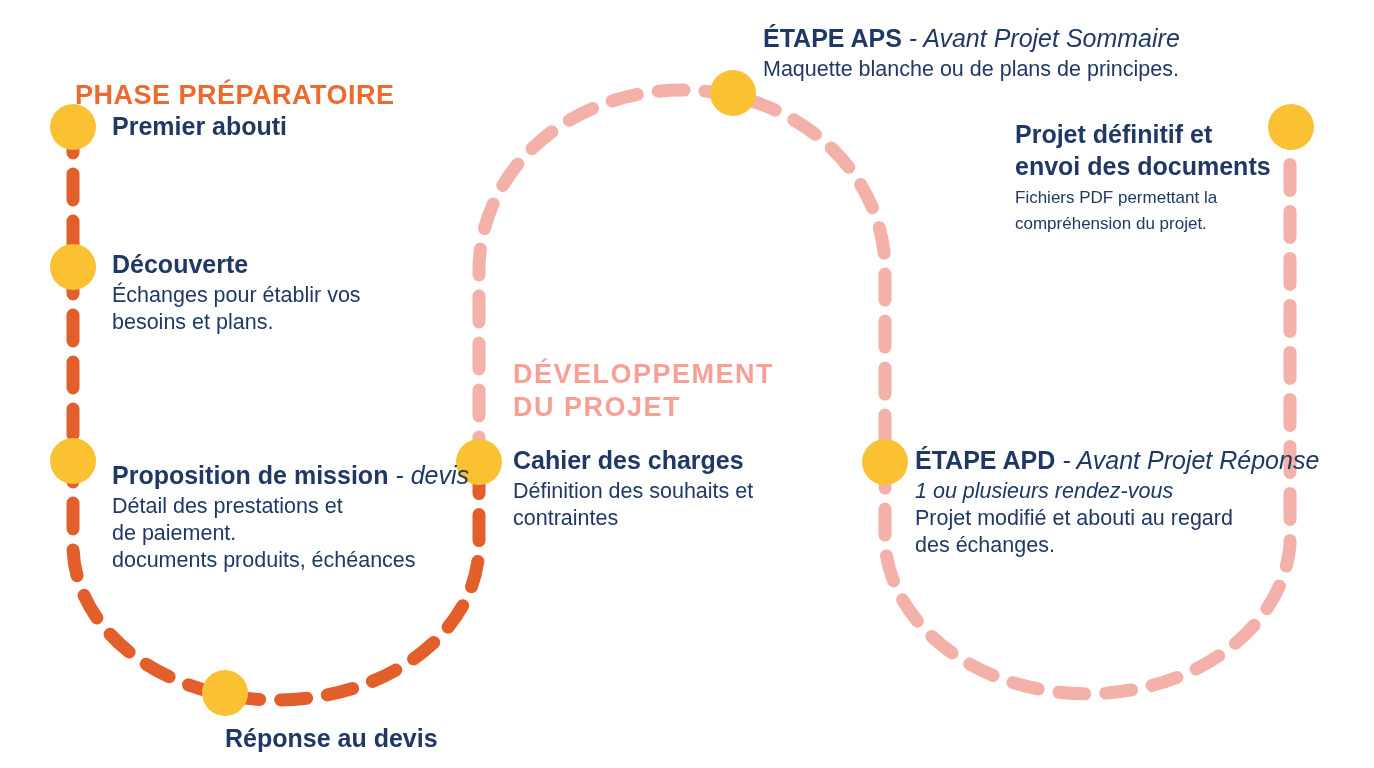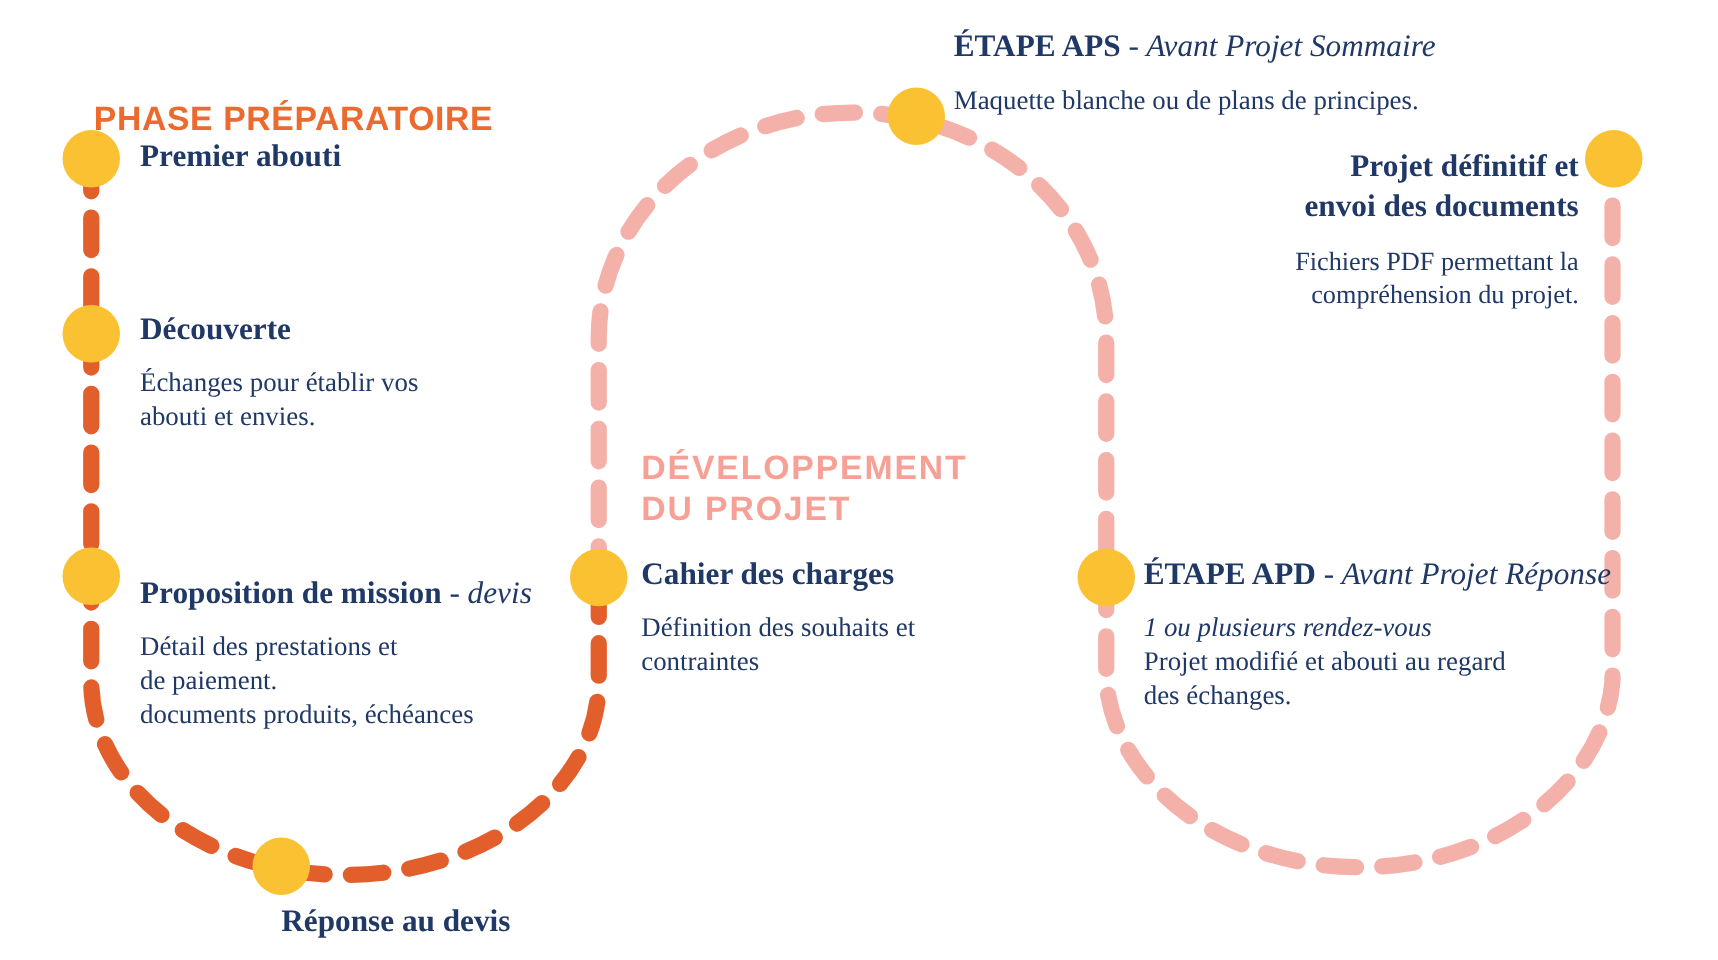--- a/index.html
+++ b/index.html
@@ -25,34 +25,34 @@
     letter-spacing: 0.5px;
     white-space: nowrap;
   }
   #heading-preparatoire { left: 75px; top: 80px; color: var(--orange-h); }
   #heading-developpement {
     left: 513px; top: 358px;
     color: var(--pink-h);
     line-height: 33px;
     letter-spacing: 1.5px;
   }
-  .step { position: absolute; color: var(--navy); white-space: nowrap; font-family: Liberation Serif, serif; }
+  .step { position: absolute; color: var(--navy); white-space: nowrap; }
   .step-title { font-weight: 700; font-size: 25px; line-height: 30px; }
-  .step-body { font-size: 21.5px; line-height: 27px; margin-top: 14px; }
+  .step-body { font-size: 21.5px; line-height: 27px; margin-top: 3px; }
   .it { font-style: italic; font-weight: 400; }
   #step-premier-contact { left: 112px; top: 111px; }
   #step-decouverte { left: 112px; top: 249px; }
   #step-proposition { left: 112px; top: 460px; }
   #step-reponse { left: 225px; top: 723px; }
   #step-cahier { left: 513px; top: 445px; }
   #step-aps { left: 763px; top: 23px; }
   #step-apd { left: 915px; top: 445px; }
-  #step-projet-definitif { left: 960px; top: 118px; width: 303px; text-align: right; }
+  #step-projet-definitif { left: 1015px; top: 118px; width: 303px; }
   #step-projet-definitif .step-title { line-height: 32px; }
-  #step-projet-definitif .step-body { font-size: 21px; line-height: 26px; }
+  #step-projet-definitif .step-body { font-size: 17px; line-height: 26px; }
 </style>
 </head>
 <body>
 
 <div class="canvas">
 
   <svg class="flow-svg" width="1374" height="768" viewBox="0 0 1374 768">
     <path class="flow-line" d="M 73 127 L 73 545 A 203 155 0 0 0 479 545 L 479 463" stroke="#E25F2B"></path>
     <path class="flow-line" d="M 479 463 L 479 270 A 203 180 0 0 1 885 270 L 885 545 A 203 160 0 0 0 1290 545 L 1290 127" stroke="#F3B1AA"></path>
     <g>
@@ -75,21 +75,21 @@
   </div>
 
   <div class="step" id="step-premier-contact">
     <div class="step-title">Premier abouti</div>
   </div>
 
   <div class="step" id="step-decouverte">
     <div class="step-title">Découverte</div>
     <div class="step-body">
       <div>Échanges pour établir vos</div>
-      <div>abouti et envies.</div>
+      <div>besoins et plans.</div>
     </div>
   </div>
 
   <div class="step" id="step-proposition">
     <div class="step-title"><span>Proposition de mission</span><span class="it"> - devis</span></div>
     <div class="step-body">
       <div>Détail des prestations et</div>
       <div>de paiement.</div>
       <div>documents produits, échéances</div>
     </div>

